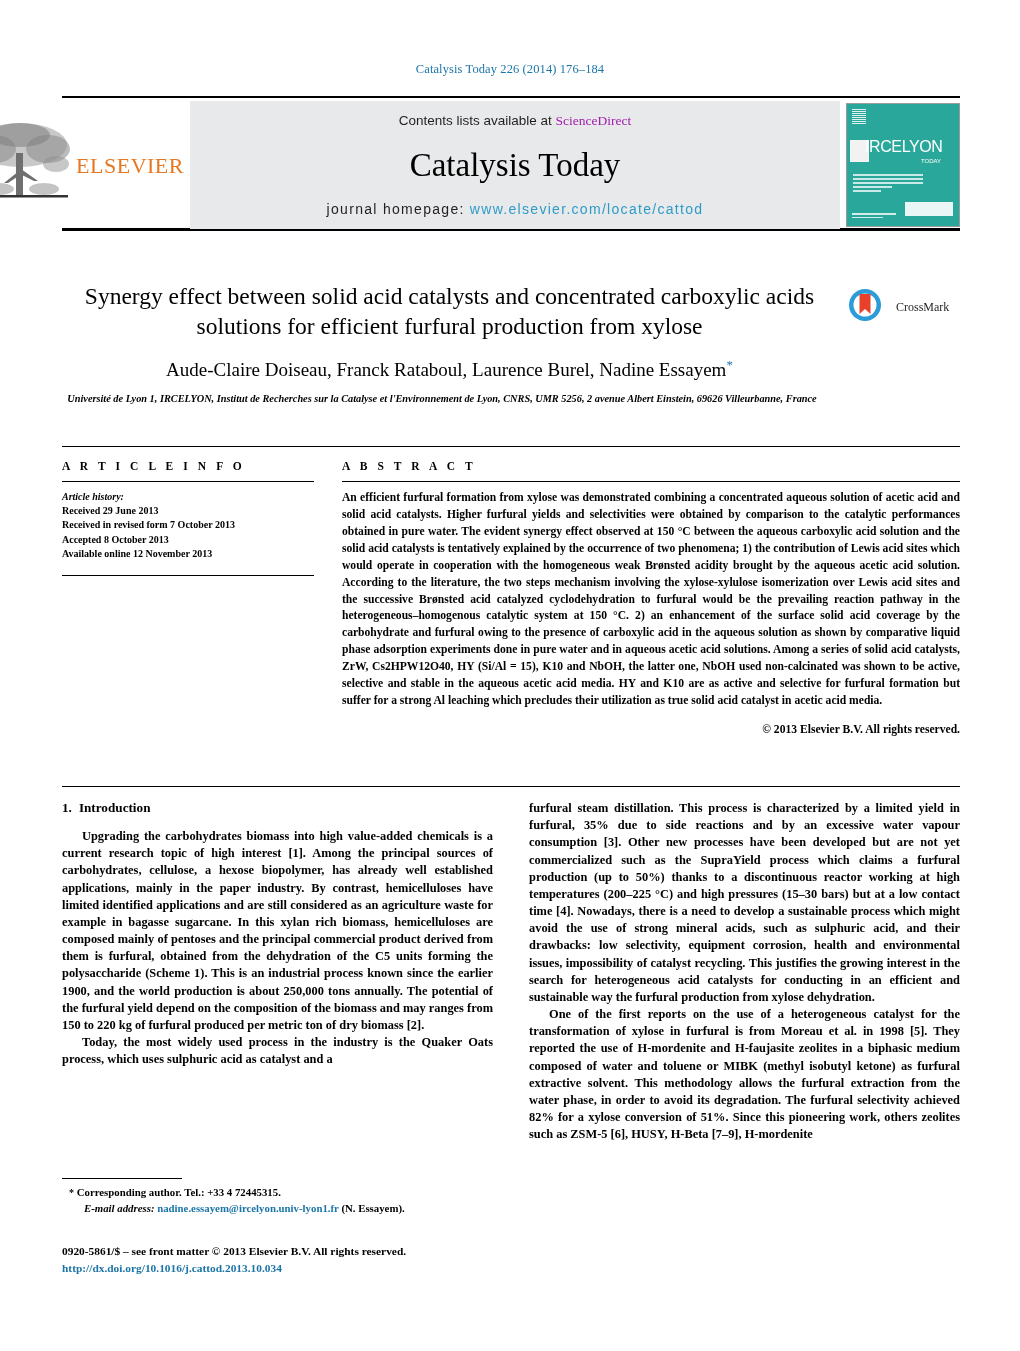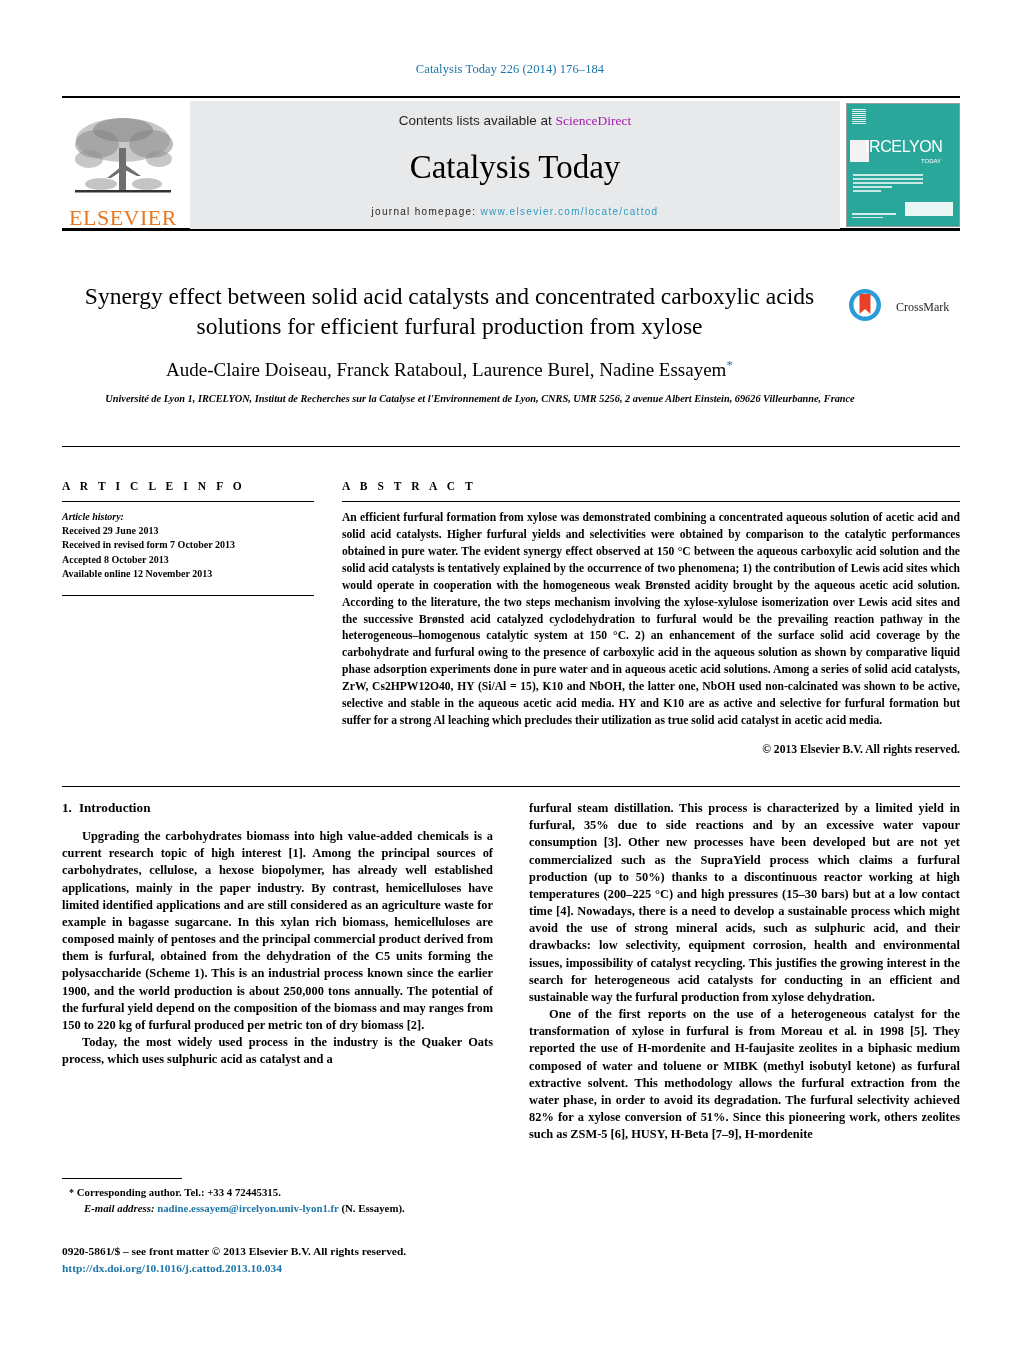--- a/index.html
+++ b/index.html
@@ -49,21 +49,21 @@
   .masthead-inner {
     display: flex;
     align-items: stretch;
     height: 130px;
     padding-top: 3px;
   }
   .elsevier-logo {
     width: 122px;
     flex: 0 0 122px;
     display: flex;
-    flex-direction: column;
+    flex-direction: row;
     justify-content: flex-end;
     align-items: center;
     padding-bottom: 2px;
   }
   .tree {
     width: 112px;
     height: 92px;
     position: relative;
   }
   .tree svg { display:block; }
@@ -95,21 +95,21 @@
     font-family: Liberation Serif, serif;
   }
   .journal-name {
     font-family: "Liberation Serif", serif;
     font-size: 33px;
     color: #000;
     line-height: 1;
   }
   .homepage-line {
     font-family: "Liberation Sans", sans-serif;
-    font-size: 10px;
+    font-size: 14px;
     color: #231f20;
     letter-spacing: 1.3px;
   }
   .homepage-line .url { color: #2e9bc7; }
   .cover-thumb {
     width: 112px;
     flex: 0 0 112px;
     margin: 2px 0 4px 0;
     background: #2aa79b;
     border: 1px solid #9a9a9a;
@@ -206,21 +206,20 @@
     font-family: "Liberation Serif", serif;
   }
   .authors .star { color: #1b75a8; font-size: 13px; vertical-align: super;}
   .affiliation {
     font-size: 10.3px;
     font-style: italic;
     font-weight: bold;
     line-height: 1.5;
     margin-top: 9px;
     width: 760px;
-    margin-left: 38px;
   }
 
   .crossmark {
     position: absolute;
     top: 288px;
     left: 848px;
     width: 112px;
     display: flex;
     align-items: center;
     gap: 14px;
@@ -235,21 +234,21 @@
   .rule-main {
     position: absolute;
     left: 62px;
     width: 898px;
     border-top: 1px solid #000;
   }
 
   
   .info-abstract {
     position: absolute;
-    top: 480px;
+    top: 460px;
     left: 62px;
     width: 898px;
     display: flex;
     gap: 28px;
   }
   .col-info { width: 252px; flex: 0 0 252px; }
   .col-abstract { flex: 1 1 auto; }
   .sec-head {
     font-family: "Liberation Serif", serif;
     font-size: 11.5px;

